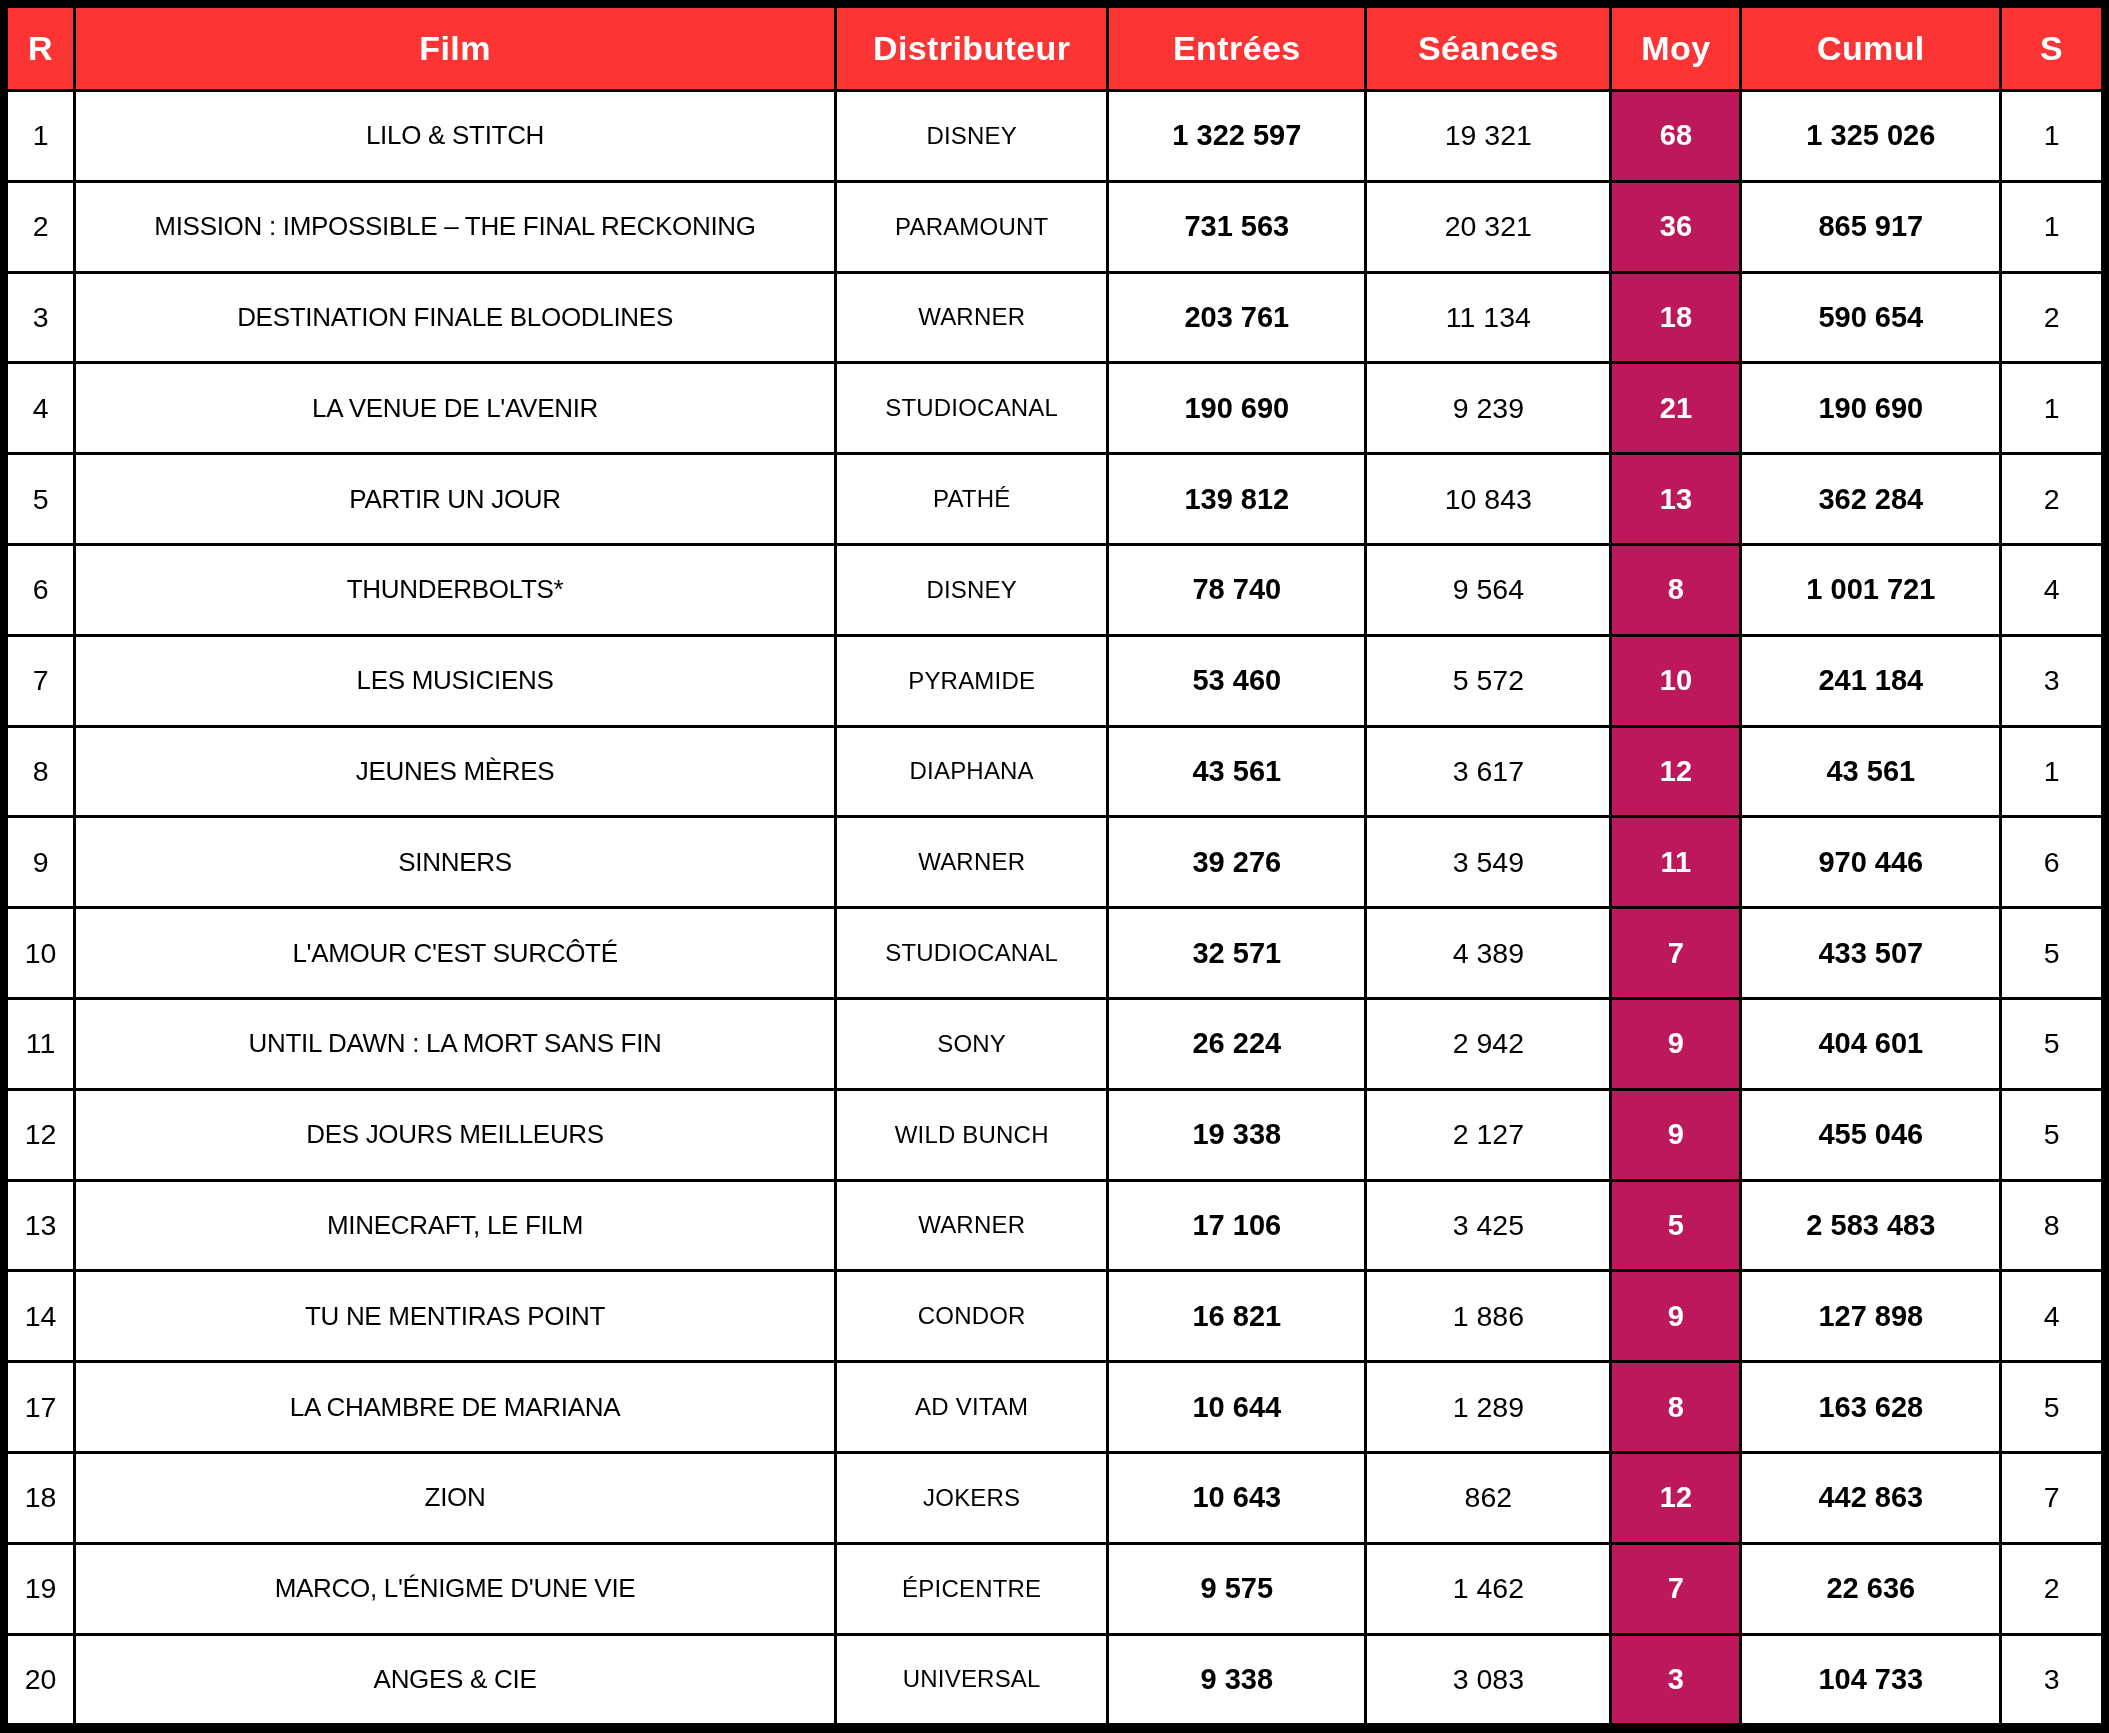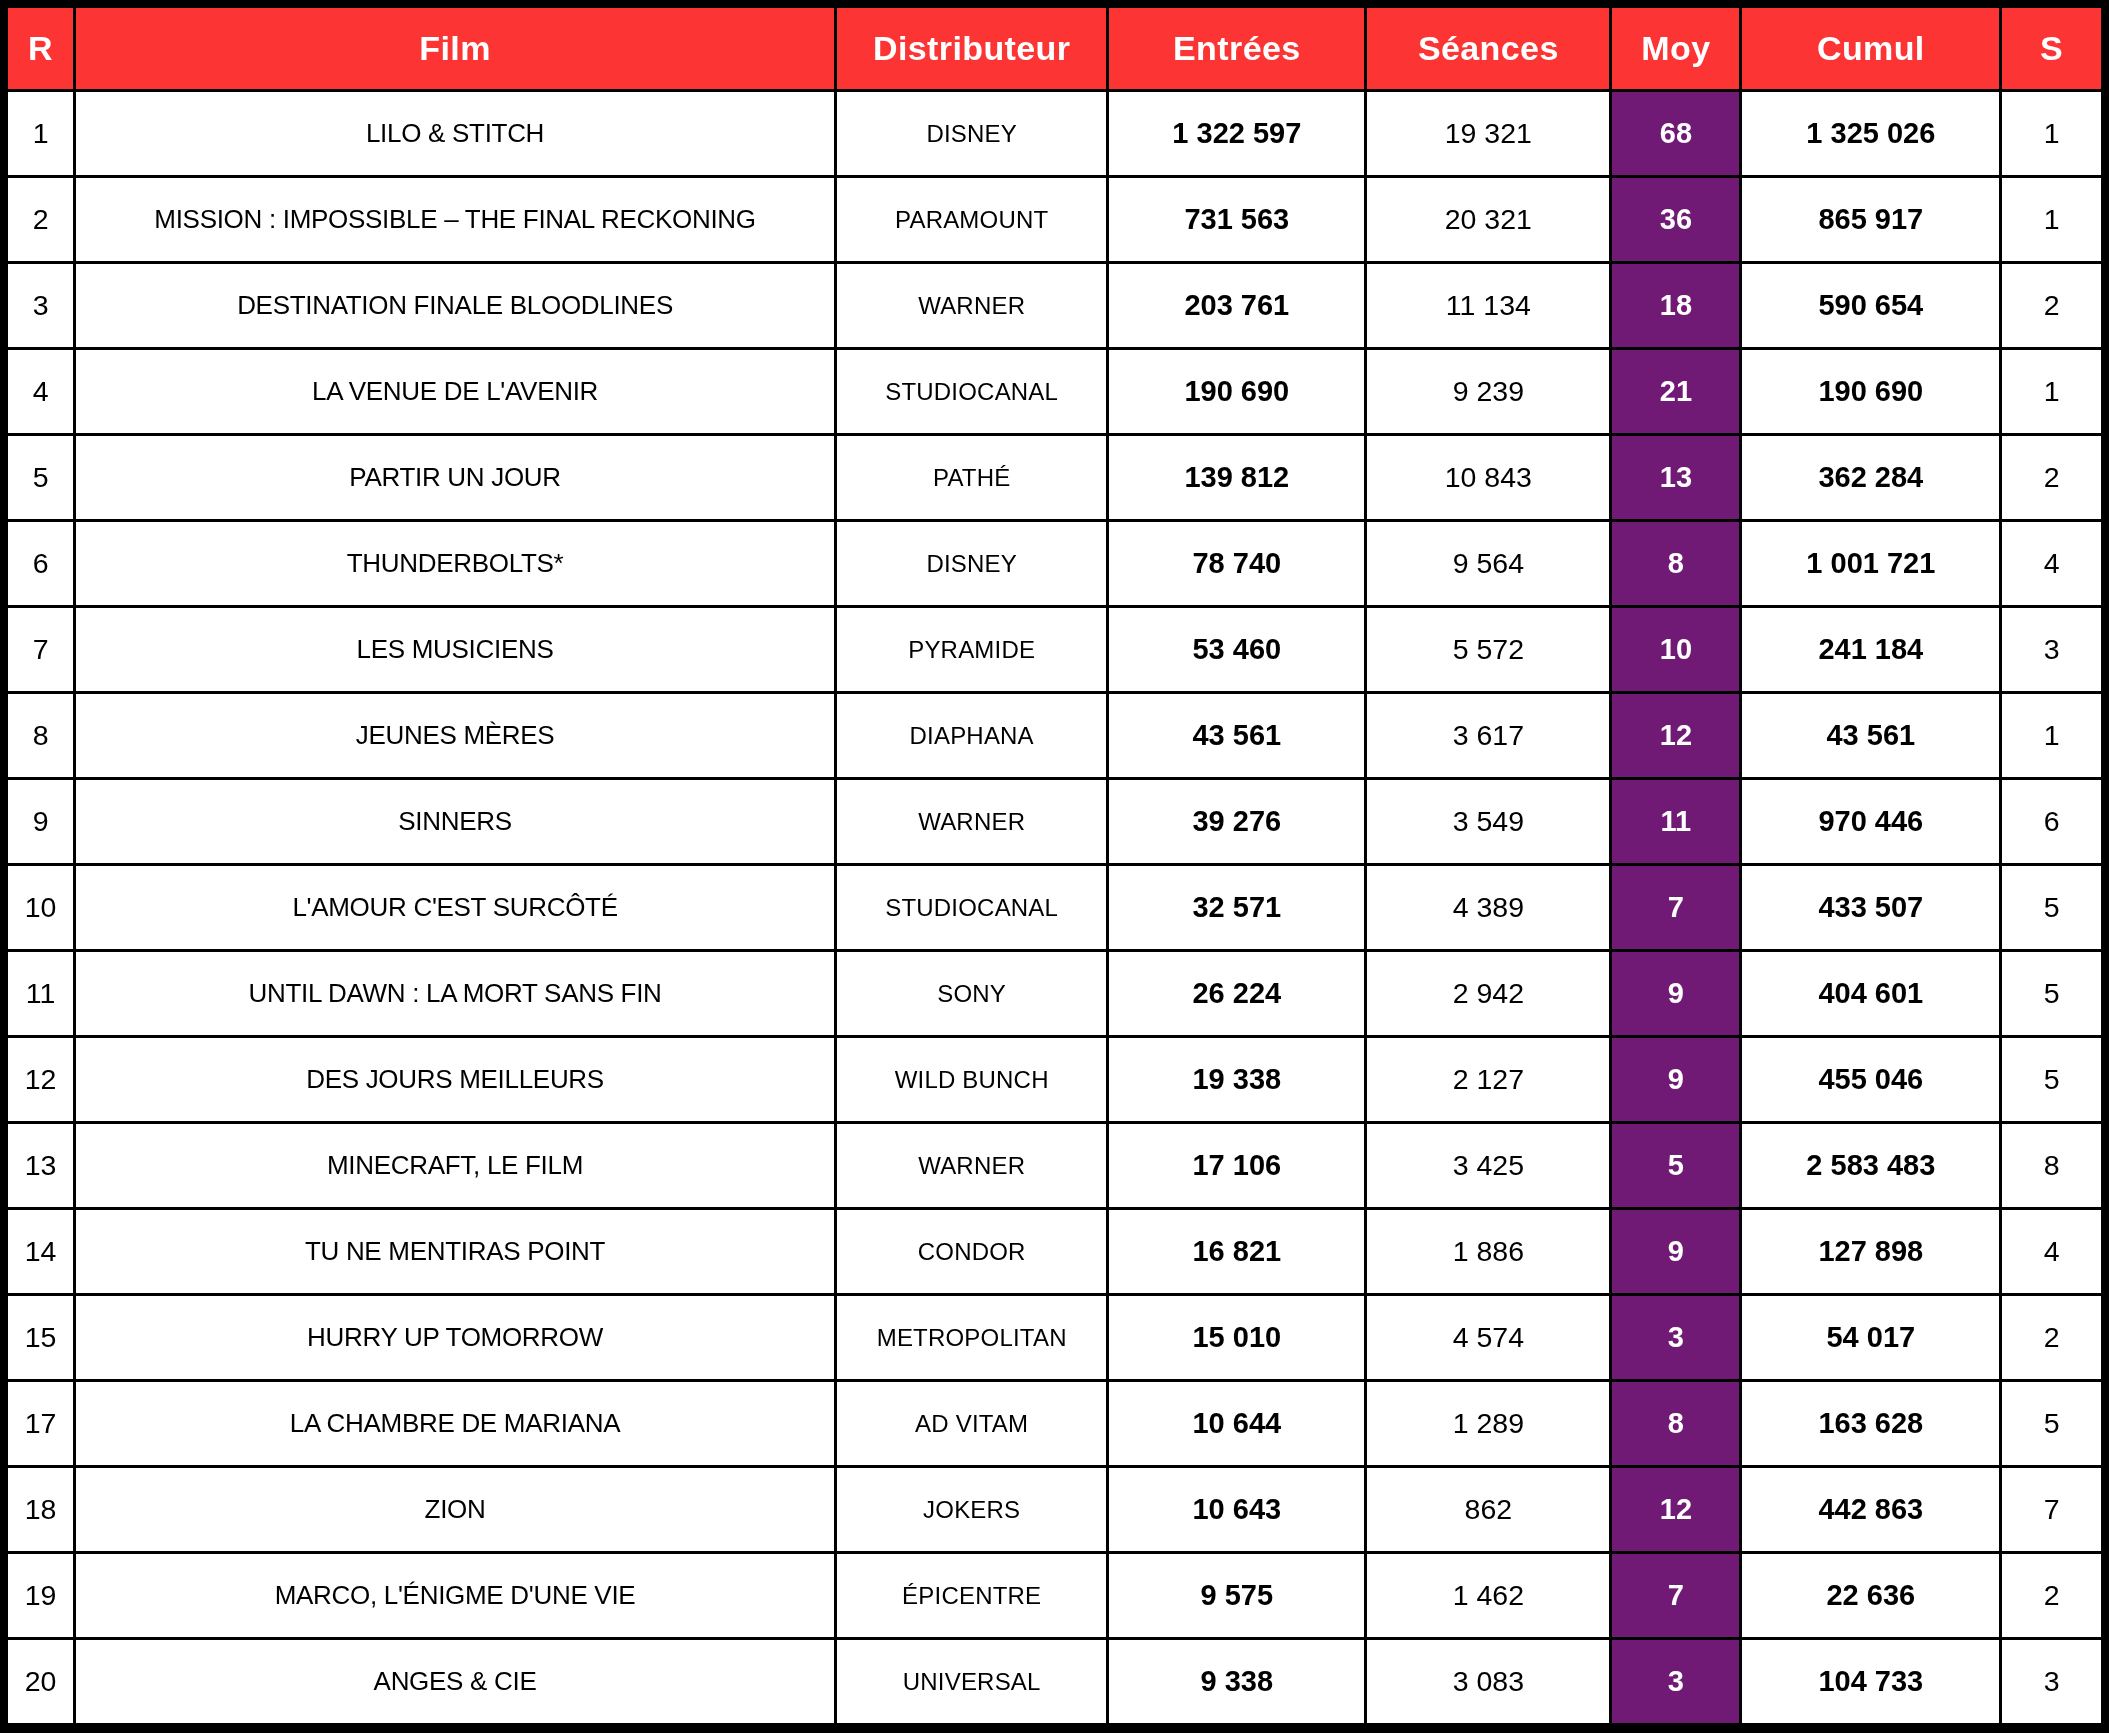--- a/index.html
+++ b/index.html
@@ -33,21 +33,21 @@
     font-weight: bold;
     height: 81px;
     letter-spacing: 0.4px;
   }
   tbody td { height: 79px; color: #000; }
   td.rank   { font-size: 28.5px; font-weight: normal; }
   td.film   { font-size: 26px; font-weight: normal; letter-spacing: -0.3px; }
   td.dist   { font-size: 24px; font-weight: normal; letter-spacing: 0.2px; }
   td.entrees{ font-size: 29px; font-weight: bold; margin-top: 28px; }
   td.seances{ font-size: 28.5px; font-weight: normal; }
-  td.moy    { font-size: 29px; font-weight: bold; background: #701a75; color: #ffffff; }
+  td.moy    { font-size: 29px; font-weight: bold; background: #be185d; color: #ffffff; }
   td.cumul  { font-size: 29px; font-weight: bold; }
   td.sem    { font-size: 28.5px; font-weight: normal; }
 </style>
 </head>
 <body>
 
 <div class="frame">
   <table class="boxoffice">
     <colgroup>
       <col style="width:3.25%">
@@ -206,30 +206,20 @@
           <td class="rank">14</td>
           <td class="film">TU NE MENTIRAS POINT</td>
           <td class="dist">CONDOR</td>
           <td class="entrees">16 821</td>
           <td class="seances">1 886</td>
           <td class="moy">9</td>
           <td class="cumul">127 898</td>
           <td class="sem">4</td>
         </tr>
         <tr>
-          <td class="rank">15</td>
-          <td class="film">HURRY UP TOMORROW</td>
-          <td class="dist">METROPOLITAN</td>
-          <td class="entrees">15 010</td>
-          <td class="seances">4 574</td>
-          <td class="moy">3</td>
-          <td class="cumul">54 017</td>
-          <td class="sem">2</td>
-        </tr>
-        <tr>
           <td class="rank">17</td>
           <td class="film">LA CHAMBRE DE MARIANA</td>
           <td class="dist">AD VITAM</td>
           <td class="entrees">10 644</td>
           <td class="seances">1 289</td>
           <td class="moy">8</td>
           <td class="cumul">163 628</td>
           <td class="sem">5</td>
         </tr>
         <tr>

